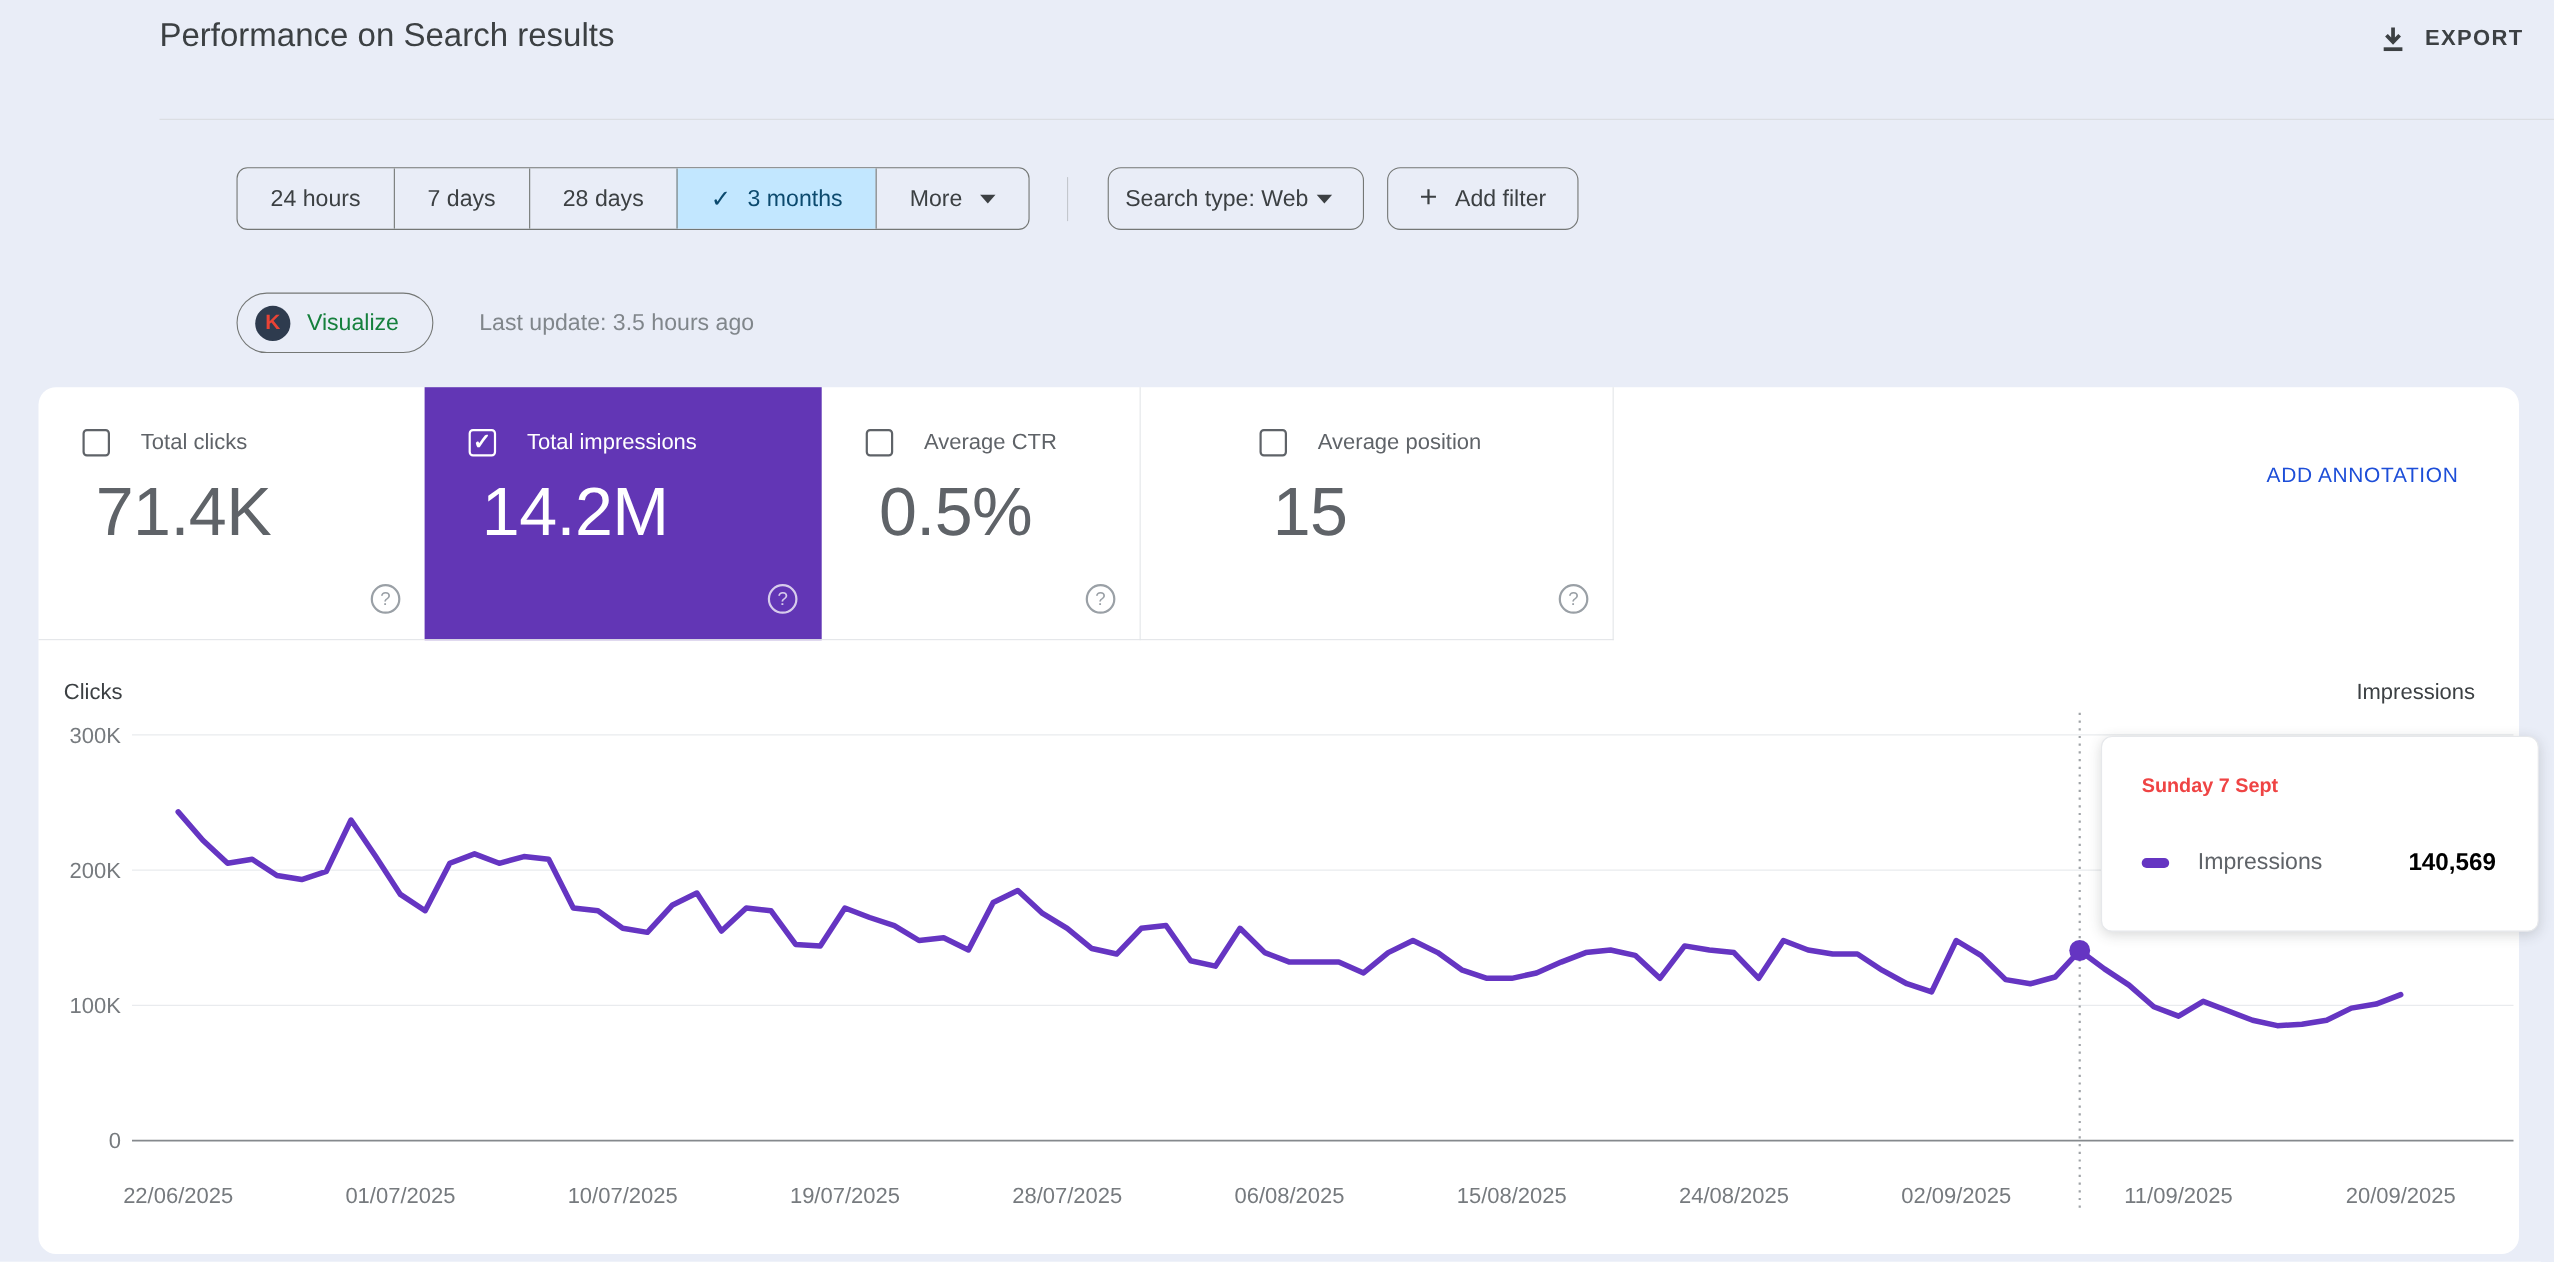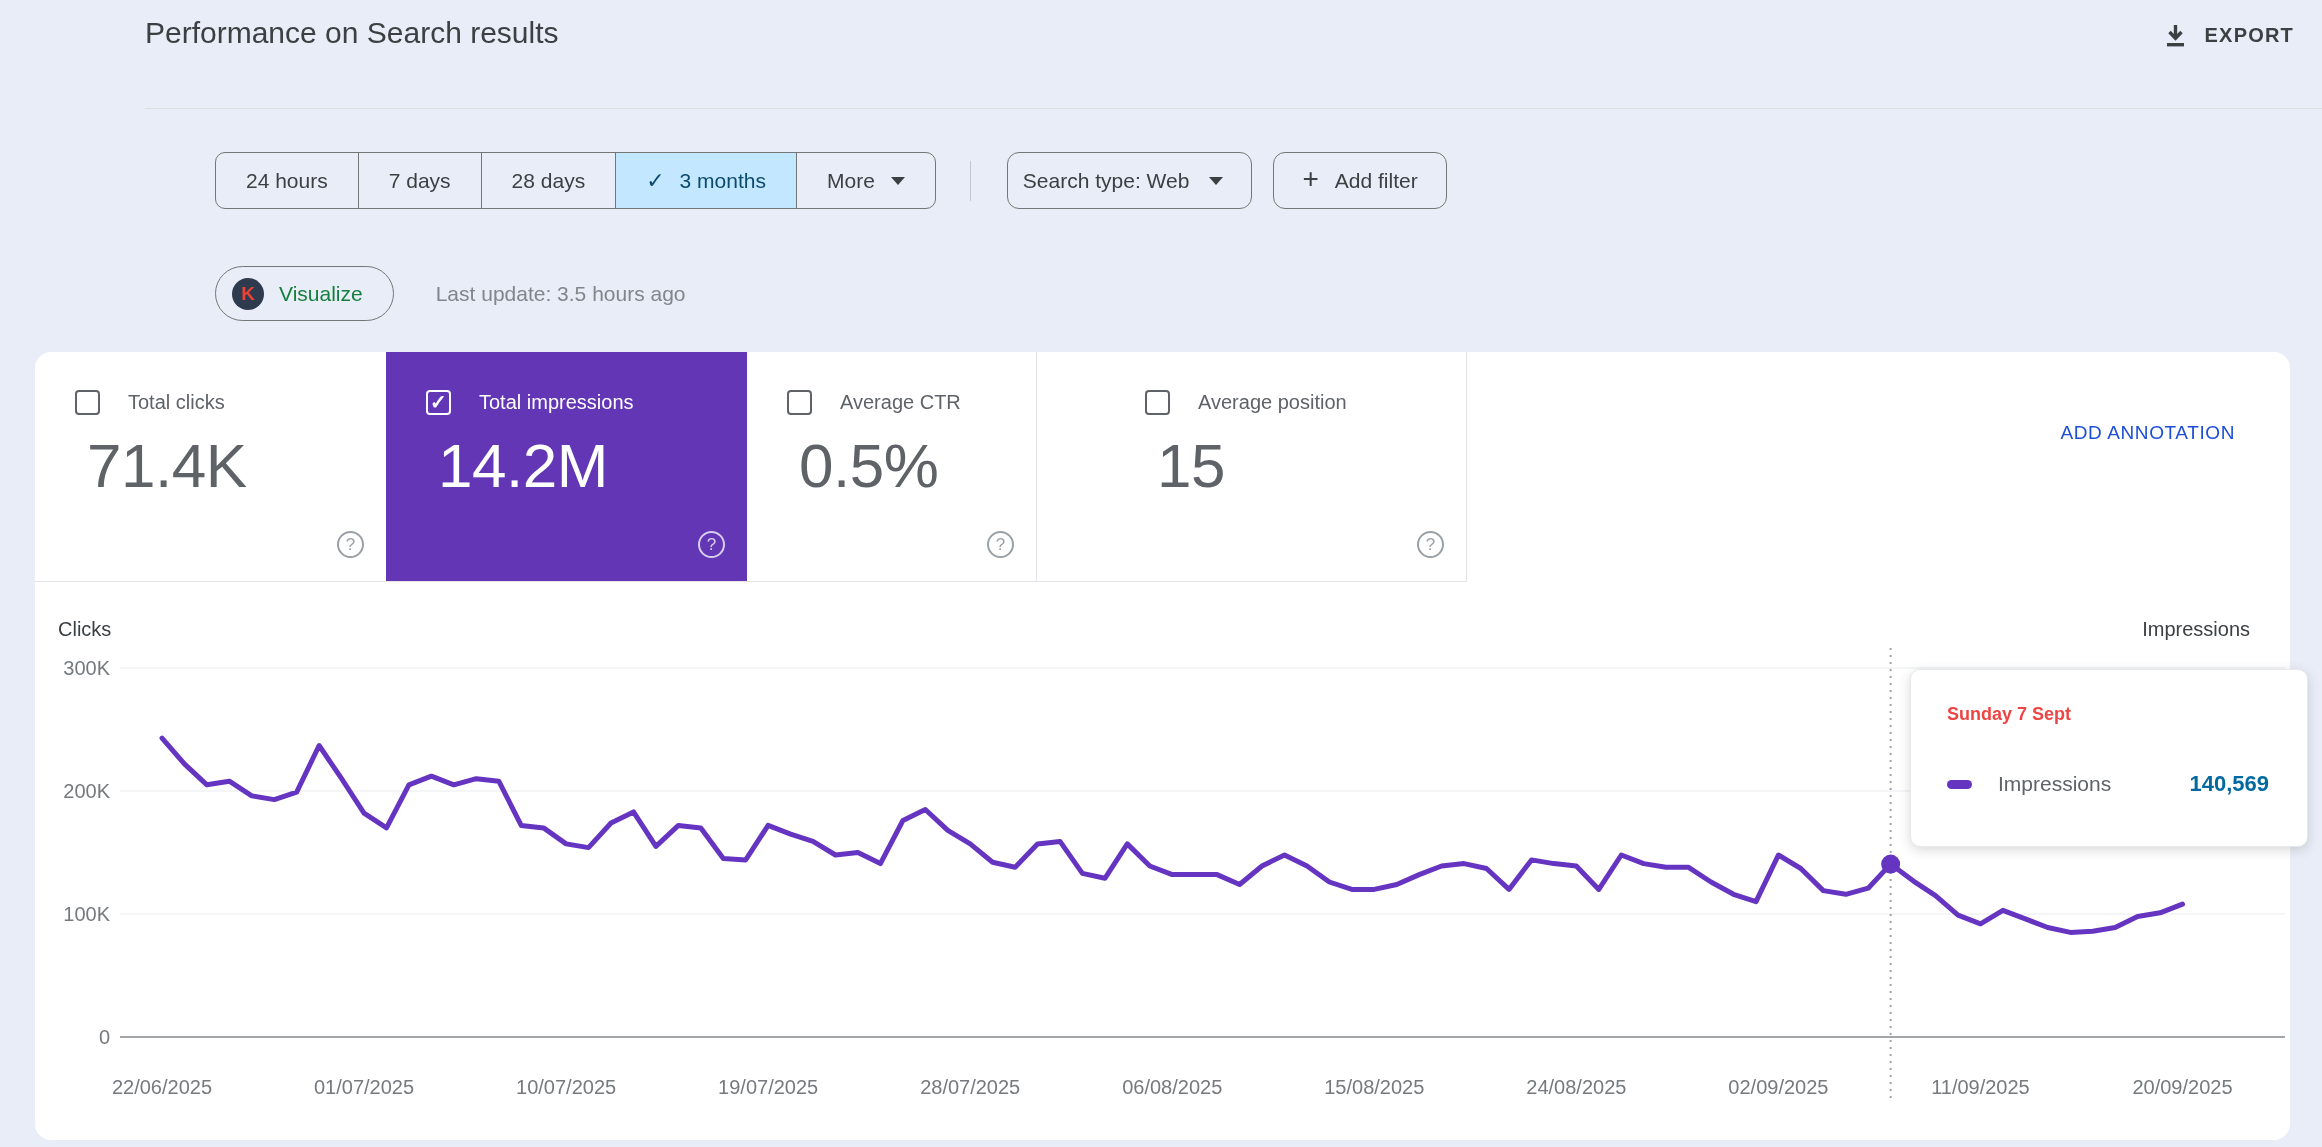--- a/index.html
+++ b/index.html
@@ -23,21 +23,21 @@
   .filter-row { left:215px; top:152px; display:flex; align-items:center; height:57px;text-align:right; }
   .segmented { display:flex; height:57px; border:1px solid #747775; border-radius:10px; overflow:hidden; background:transparent; }
   .segment { display:flex; align-items:center; padding:0 30px; font-size:21px; color:#3c4043; border-left:1px solid #747775; cursor:pointer; white-space:nowrap; }
   .segment:first-child { border-left:none; }
   .segment.selected { background:#c2e7ff; color:#0c4a6e; gap:15px; font-weight:500; }
   .segment .check { font-size:22px; color:#0c4a6e; }
   .segment.more { gap:16px; }
   .caret { width:0; height:0; border-left:7px solid transparent; border-right:7px solid transparent; border-top:8px solid #3c4043; }
   .filter-vdiv { width:1px; height:40px; background:#c3c7cd; margin:0 36px 0 34px; }
   .chip { display:flex; align-items:center; height:57px; border:1px solid #747775; border-radius:12px; padding:0 28px; font-size:21px; color:#3c4043; cursor:pointer; white-space:nowrap; }
-  .chip.search-type { gap:20px; margin-right:21px;padding-left:15px; }
+  .chip.search-type { gap:8px; margin-right:21px;padding-left:15px; }
   .chip.add-filter { gap:16px; }
   .plus { font-size:28px; font-weight:400; color:#3c4043; line-height:1; margin-top:-3px; }
 
   
   .toolbar-row { left:215px; top:266px; display:flex; align-items:center; gap:42px; }
   .visualize-btn { display:flex; align-items:center; gap:15px; height:55px; padding:0 30px 0 16px; border:1px solid #747775; border-radius:28px; cursor:pointer; }
   .k-icon { width:32px; height:32px; border-radius:50%; background:#2e3b4e; color:#e94335; font-size:19px; font-weight:700; display:flex; align-items:center; justify-content:center; }
   .visualize-btn .lbl { font-size:21px; color:#15803d; }
   .last-update { font-size:21px; color:#80868b; }
 
@@ -69,21 +69,21 @@
   .axis-corner.left { left:23px; }
   .axis-corner.right { right:40px; }
   #chart-svg { position:absolute; left:0; top:0; }
 
   
   .chart-tooltip { position:absolute; left:1875px; top:87px; width:398px; height:178px; background:#ffffff; border:1px solid #e6e8eb; border-radius:10px; box-shadow:0 3px 12px rgba(60,64,67,0.20); padding:34px 38px 0 36px; }
   .chart-tooltip .tt-title { font-size:18px; font-weight:700; color:#ef4444; }
   .tt-row { margin-top:46px; display:flex; align-items:center; }
   .tt-dash { width:25px; height:9px; border-radius:5px; background:#6535c2; }
   .tt-series { margin-left:26px; font-size:21px; color:#5f6368; flex:1; }
-  .tt-value { font-size:22px; font-weight:700; color:#0369a1; }
+  .tt-value { font-size:22px; font-weight:700; color:#000000; }
 </style>
 </head>
 <body>
 
 <div class="abs page-title">Performance on Search results</div>
 
 <div class="abs export-btn">
   <span style="display:flex;">
     <svg width="27" height="27" viewBox="0 0 27 27">
       <path d="M13.5 3 v12 M7.5 10 l6 6.2 6-6.2" fill="none" stroke="#3c4043" stroke-width="3.4"></path>

